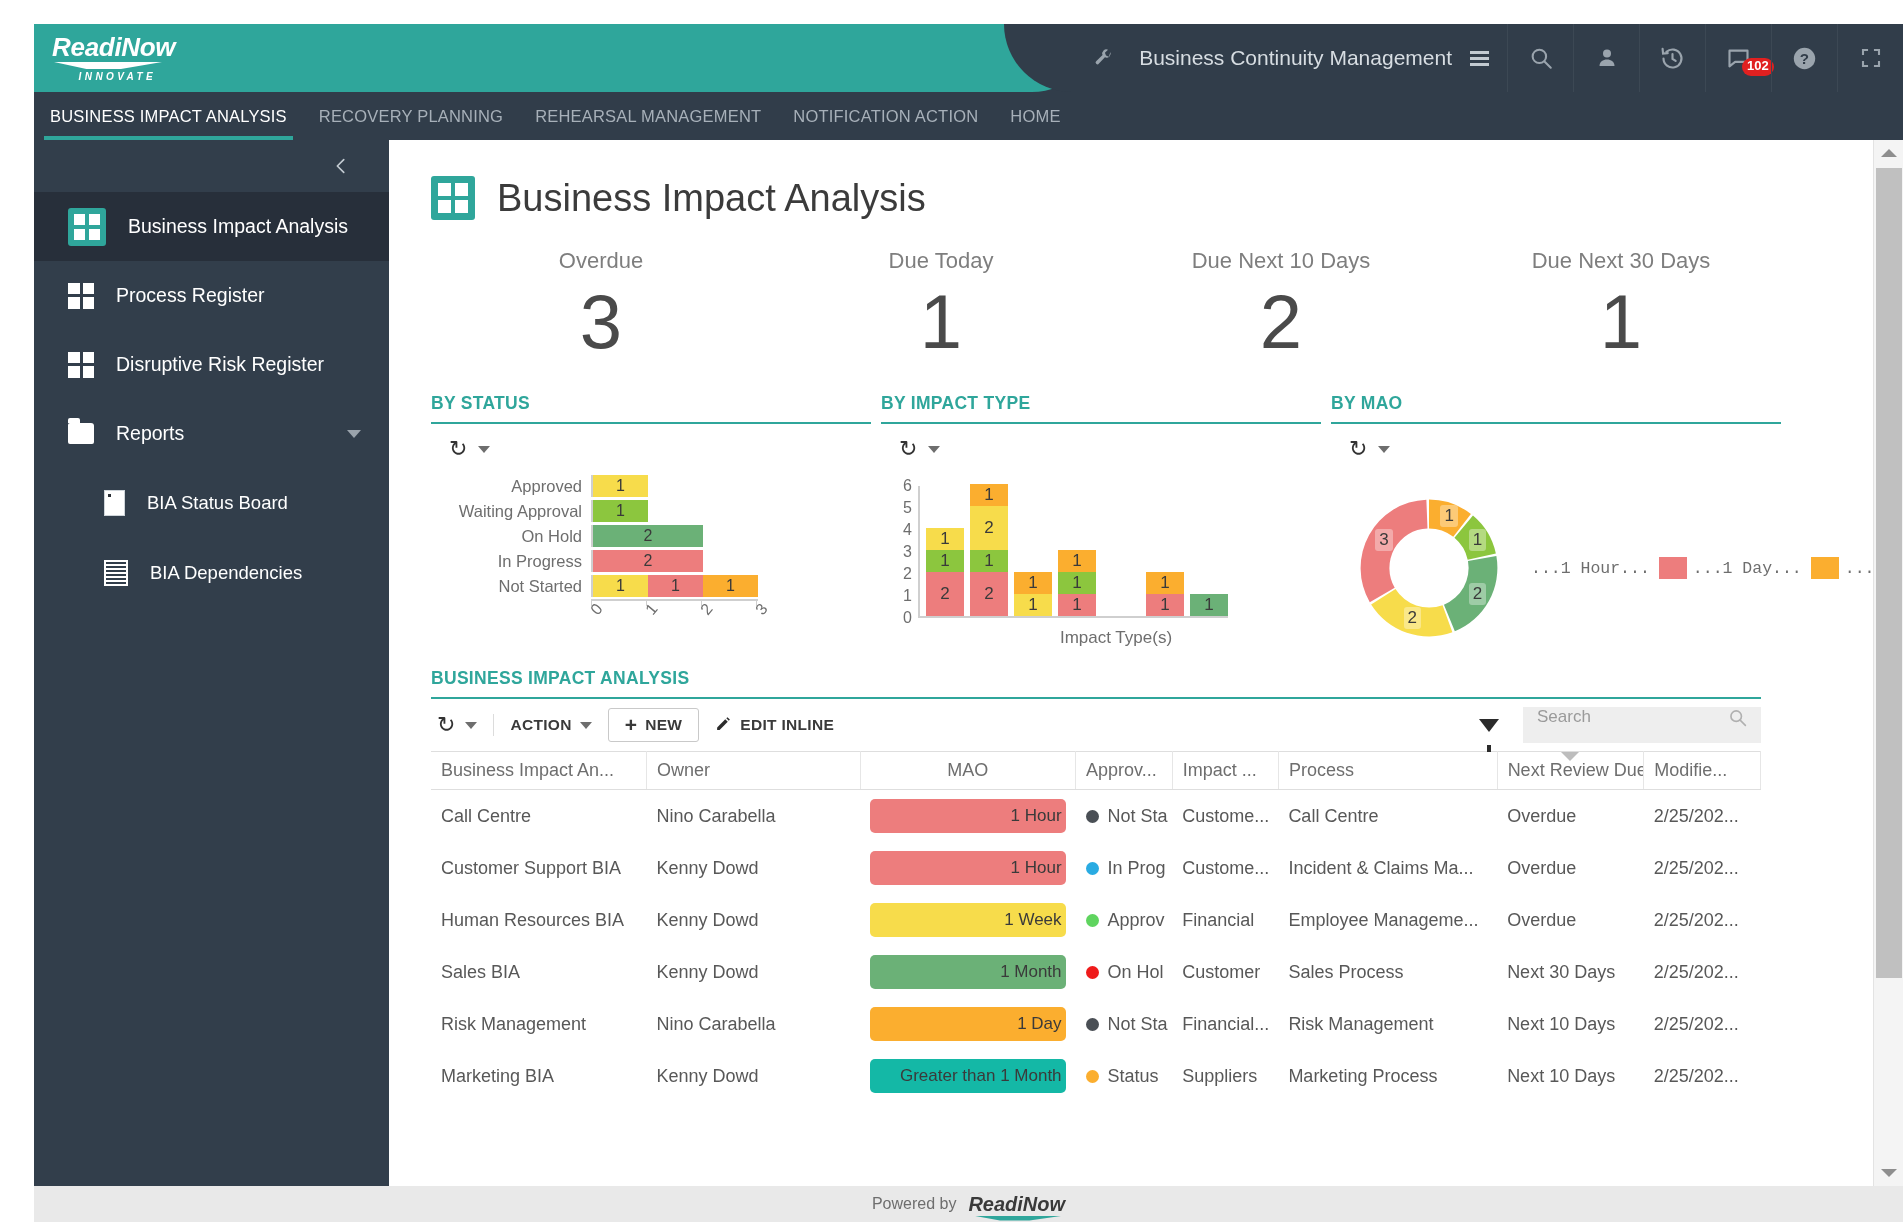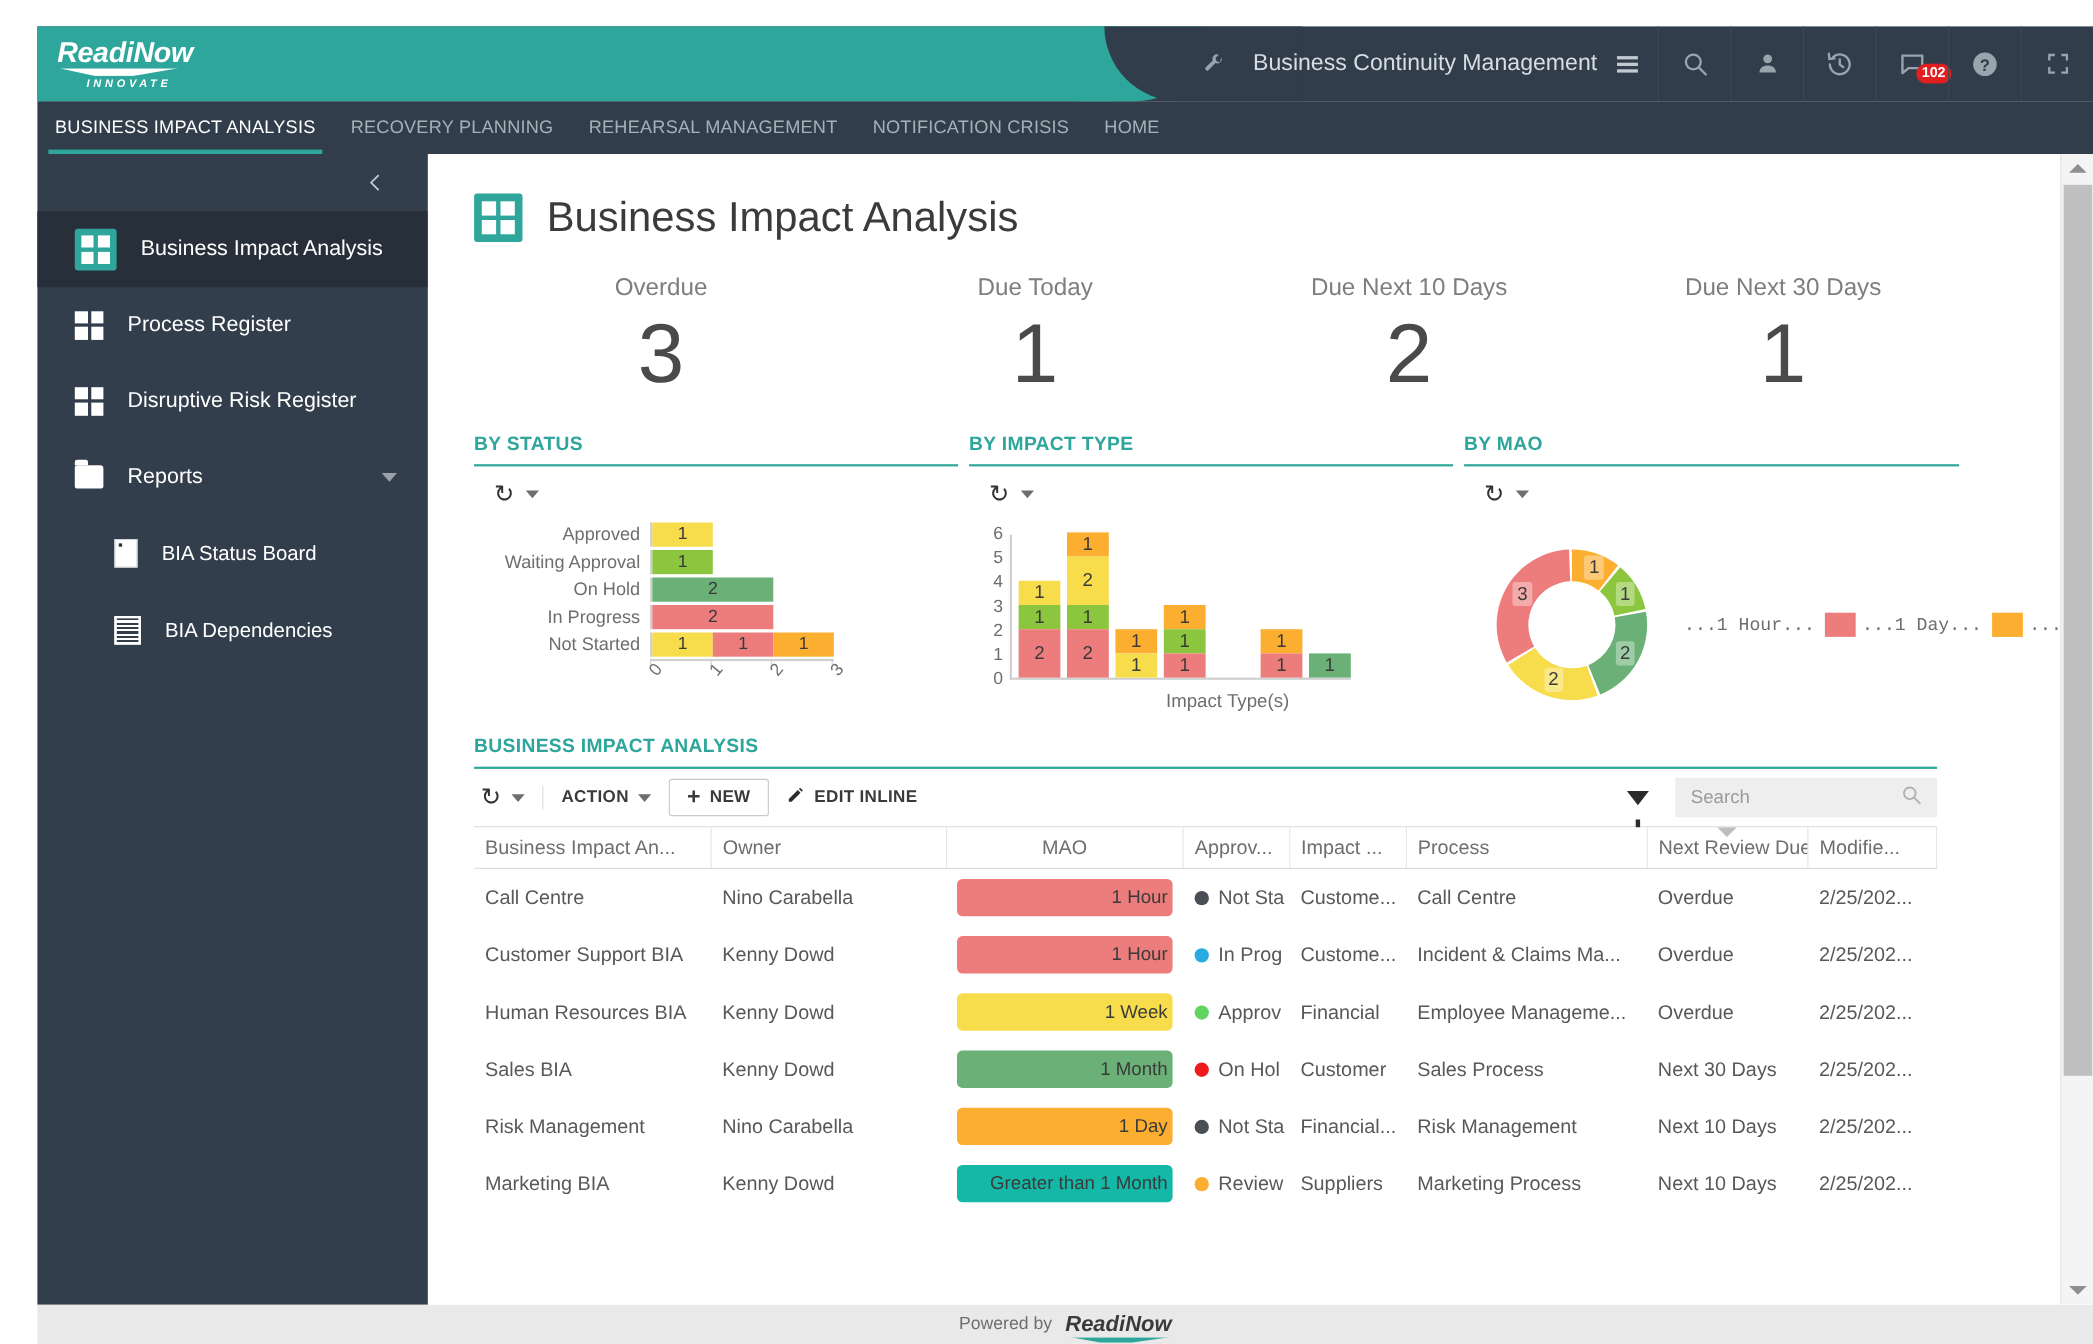--- a/index.html
+++ b/index.html
@@ -354,21 +354,21 @@
     border-top: 13px solid #2b2b2b;
     position: relative; margin-right: 24px;
   }
   .funnel::after {
     content: ""; position: absolute; left: -2px; top: 13px;
     width: 4px; height: 7px; background: #2b2b2b;
   }
   .searchbox {
     width: 238px; height: 36px;
     background: #eeeeee;
-    display: flex; align-items: center;
+    display: flex; align-items: flex-start;
     padding: 0 10px 0 14px;
     color: #8a8a8a; font-size: 17px;
   }
   .searchbox input {
     border: 0; background: transparent; outline: none;
     font-size: 17px; color: #6e6e6e; width: 190px;
     font-family: "Liberation Sans", sans-serif;
   }
   .searchbox input::placeholder { color: #9a9a9a; }
 
@@ -544,21 +544,21 @@
     <div class="navtab active">
       <span>BUSINESS IMPACT ANALYSIS</span>
     </div>
     <div class="navtab">
       <span>RECOVERY PLANNING</span>
     </div>
     <div class="navtab">
       <span>REHEARSAL MANAGEMENT</span>
     </div>
     <div class="navtab">
-      <span>NOTIFICATION CRISIS</span>
+      <span>NOTIFICATION ACTION</span>
     </div>
     <div class="navtab">
       <span>HOME</span>
     </div>
   </div>
 
   <div class="body">
 
     <div class="sidebar">
       <div class="sidebar-head">
@@ -951,21 +951,21 @@
               </tr>
               <tr>
                 <td>Marketing BIA</td>
                 <td>Kenny Dowd</td>
                 <td>
                   <span class="pill" style="background: #14b8a6;">Greater than 1 Month</span>
                 </td>
                 <td>
                   <span class="dotcell">
                     <span class="dot" style="background: rgb(251, 174, 47);"></span>
-                    <span>Review</span>
+                    <span>Status</span>
                   </span>
                 </td>
                 <td>Suppliers</td>
                 <td>Marketing Process</td>
                 <td class="due-10">Next 10 Days</td>
                 <td>2/25/202...</td>
               </tr>
             </tbody>
         </table>
       </div>

